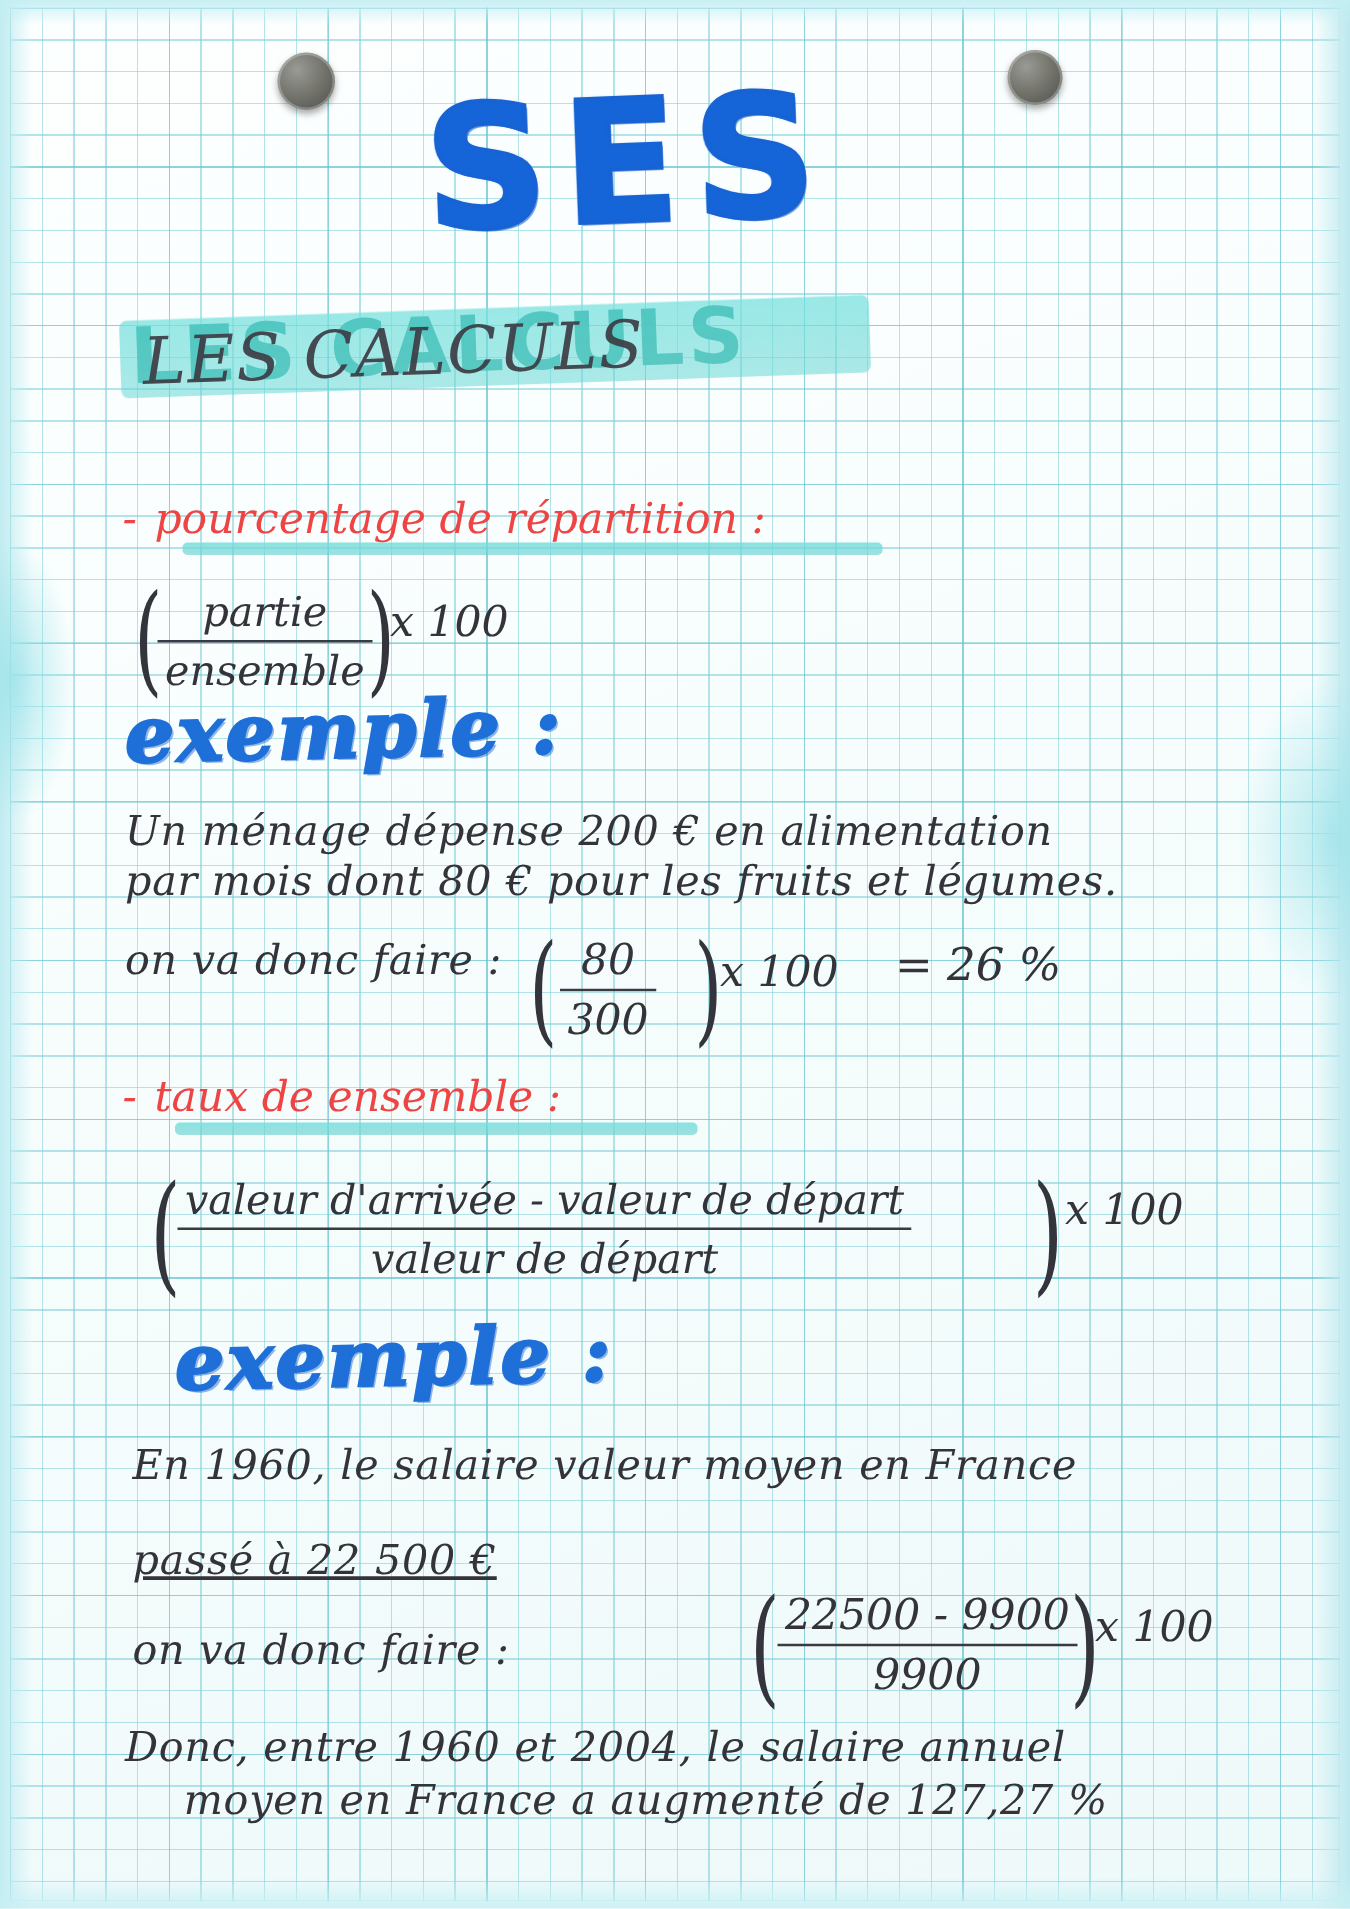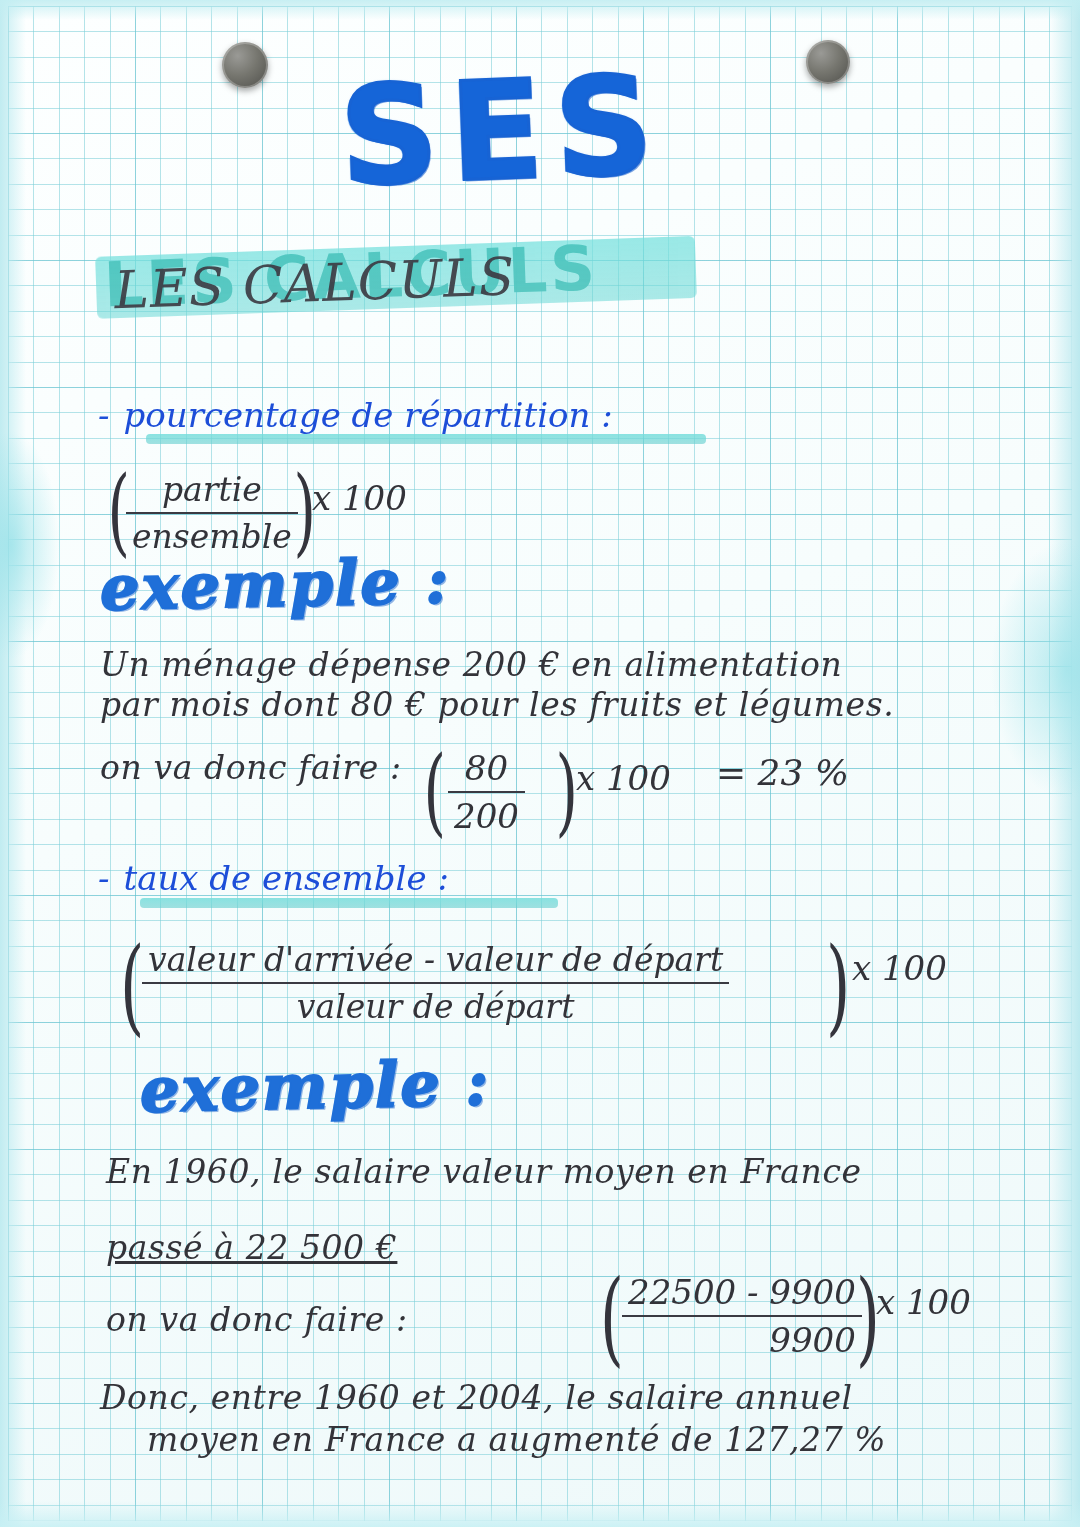--- a/index.html
+++ b/index.html
@@ -143,21 +143,21 @@
     letter-spacing: 1px;
     opacity: 0.92;
   }
 
   
   .sec {
     position: absolute;
     font-family: "DejaVu Serif", serif;
     font-style: italic;
     font-size: 34px;
-    color: #1d4ed8;
+    color: #ef4444;
   }
   .sec .dash { margin-right: 14px; }
   .sec-underline {
     position: absolute;
     height: 10px;
     background: linear-gradient(to bottom, rgba(118,222,220,0.85), rgba(100,205,205,0.6));
     border-radius: 4px;
   }
 
   
@@ -261,25 +261,25 @@
   </div>
 
   <div class="body-line" style="left:100px; top:645px;">Un ménage dépense 200 € en alimentation</div>
   <div class="body-line" style="left:100px; top:685px;">par mois dont 80 € pour les fruits et légumes.</div>
   <div class="body-line" style="left:100px; top:748px;">on va donc faire :</div>
 
   <div class="paren" style="left:416px; top:735px; font-size:96px;">(</div>
   <div class="frac" style="left:448px; top:748px; font-size:34px;">
     <div class="num">80</div>
     <div class="bar"></div>
-    <div class="den">200</div>
+    <div class="den">300</div>
   </div>
   <div class="paren" style="left:548px; top:735px; font-size:96px;">)</div>
   <div class="mult" style="left:576px; top:758px; font-size:34px;">x 100</div>
-  <div class="mult" style="left:716px; top:752px; font-size:36px;">= 23 %</div>
+  <div class="mult" style="left:716px; top:752px; font-size:36px;">= 26 %</div>
 
   <div class="sec" style="left:98px; top:858px;">
     <span class="dash">-</span><span>taux de ensemble :</span>
   </div>
   <div class="sec-underline" style="left:140px; top:898px; width:418px;"></div>
 
   <div class="paren" style="left:112px; top:925px; font-size:104px;">(</div>
   <div class="frac" style="left:142px; top:940px; font-size:33px;">
     <div class="num">valeur d'arrivée  -  valeur de départ</div>
     <div class="bar"></div>
@@ -290,21 +290,21 @@
 
   <div class="exemple" style="left:140px; top:1050px;">
     <span>exemple :</span>
   </div>
 
   <div class="body-line" style="left:106px; top:1152px;">En 1960, le salaire valeur moyen en France</div>
   <div class="body-line" style="left:106px; top:1228px;text-decoration:underline;">passé à 22 500 €</div>
   <div class="body-line" style="left:106px; top:1300px;">on va donc faire :</div>
 
   <div class="paren" style="left:592px; top:1258px; font-size:102px;">(</div>
-  <div class="frac" style="left:622px; top:1272px; font-size:34px;align-items:flex-end;">
+  <div class="frac" style="left:622px; top:1272px; font-size:34px;">
     <div class="num">22500 - 9900</div>
     <div class="bar"></div>
     <div class="den">9900</div>
   </div>
   <div class="paren" style="left:848px; top:1258px; font-size:102px;">)</div>
   <div class="mult" style="left:876px; top:1282px; font-size:34px;">x 100</div>
 
   <div class="body-line" style="left:100px; top:1378px;">Donc, entre 1960 et 2004, le salaire annuel</div>
   <div class="body-line" style="left:118px; top:1420px;margin-left:29px;">moyen en France a augmenté de 127,27 %</div>
 

